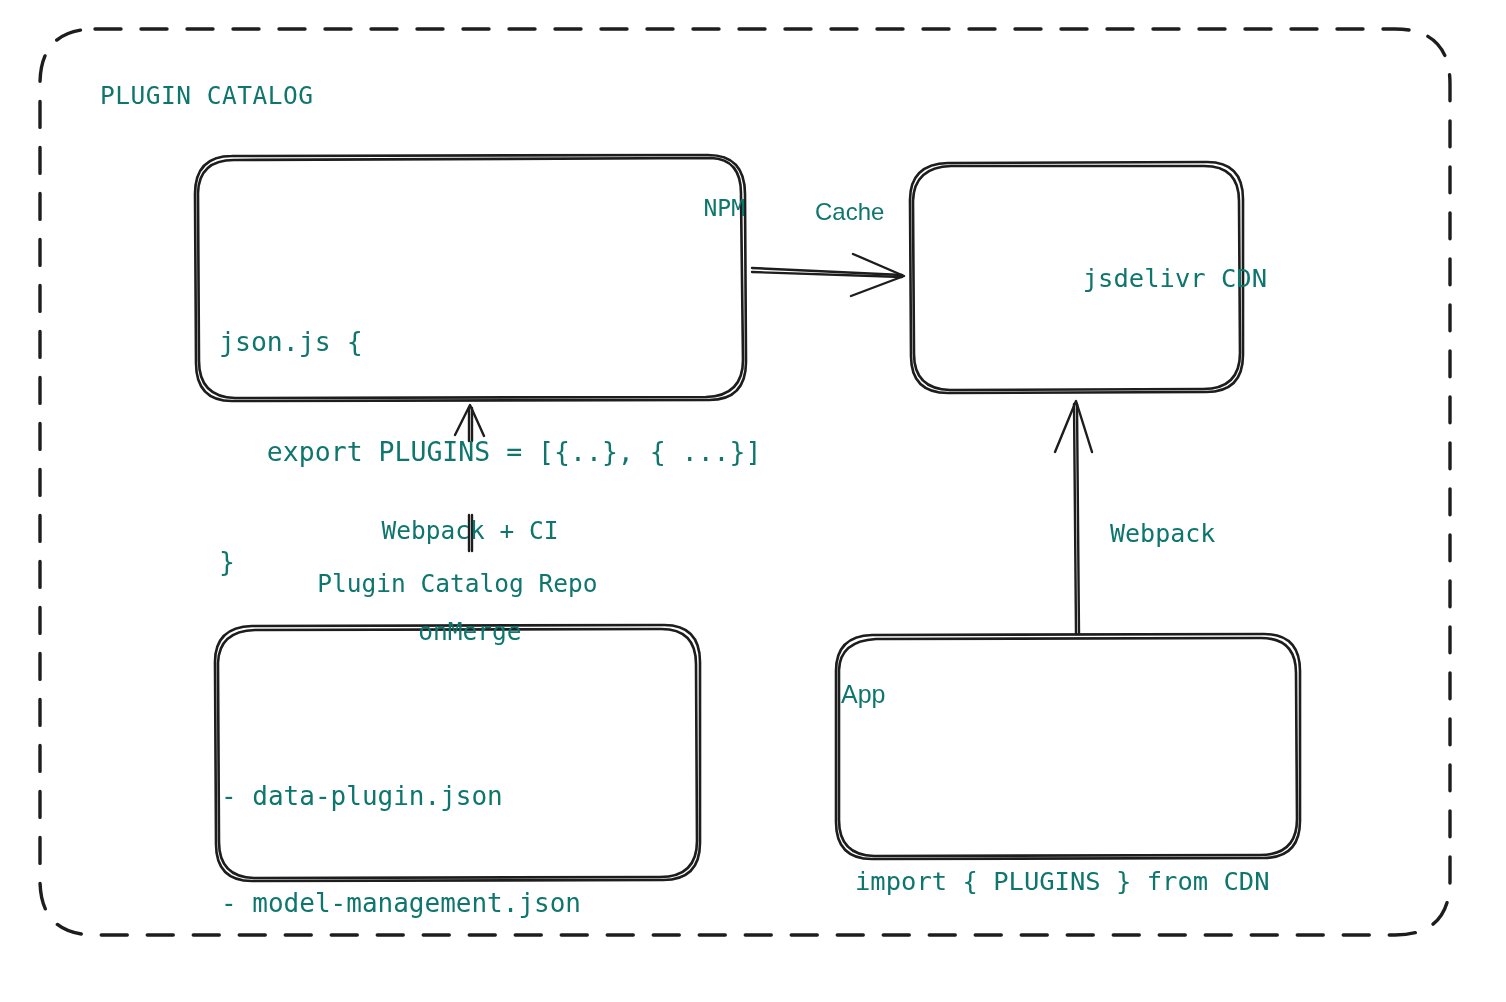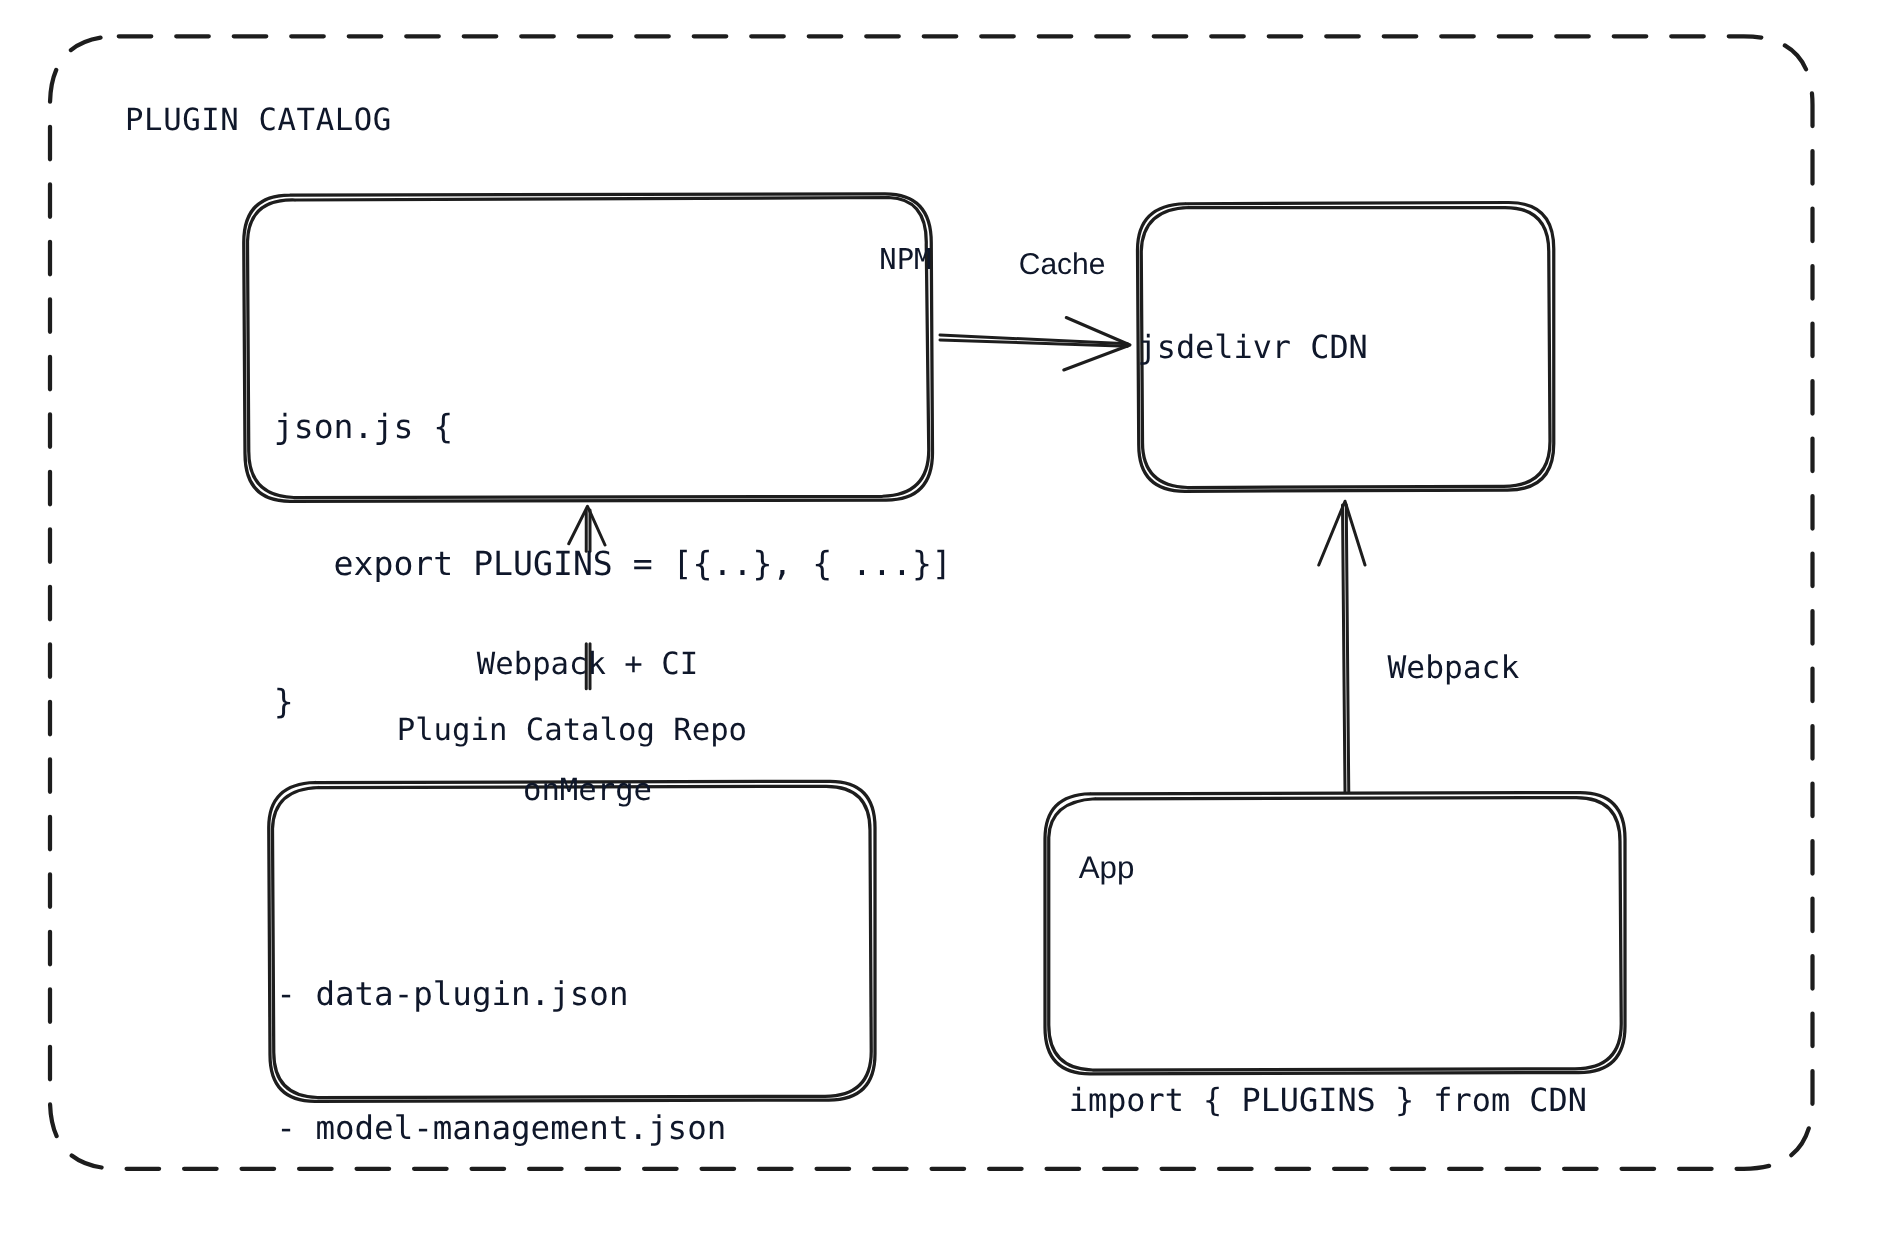--- a/index.html
+++ b/index.html
@@ -18,21 +18,21 @@
   #sketch {
     position: absolute;
     left: 0;
     top: 0;
     width: 1506px;
     height: 1002px;
     pointer-events: none;
   }
   .lbl {
     position: absolute;
-    color: #0f172a;
+    color: #0f766e;
     white-space: pre;
     line-height: 1.32;
   }
   .mono {
     font-family: "DejaVu Sans Mono", "Liberation Mono", monospace;
   }
   .sans {
     font-family: Liberation Sans, sans-serif;
     margin-left: 26px;
   }
@@ -58,21 +58,21 @@
     top: 251px;
     font-size: 26.5px;
     line-height: 1.38;
   }
 
   
   #cdn-title {
     left: 910px;
     top: 262px;
     width: 357px;
-    text-align: left;
+    text-align: right;
     font-size: 25.5px;
   }
 
   
   #cache-label {
     left: 789px;
     top: 196px;
     font-size: 24px;
   }
 
@@ -96,21 +96,21 @@
   }
   #repo-list {
     left: 221px;
     top: 707px;
     font-size: 26px;
     line-height: 1.38;
   }
 
   
   #app-title {
-    left: 837px;
+    left: 815px;
     top: 678px;
     font-size: 25px;
   }
   #app-code {
     left: 855px;
     top: 735px;
     font-size: 25.5px;
     line-height: 2.3;
   }
 

